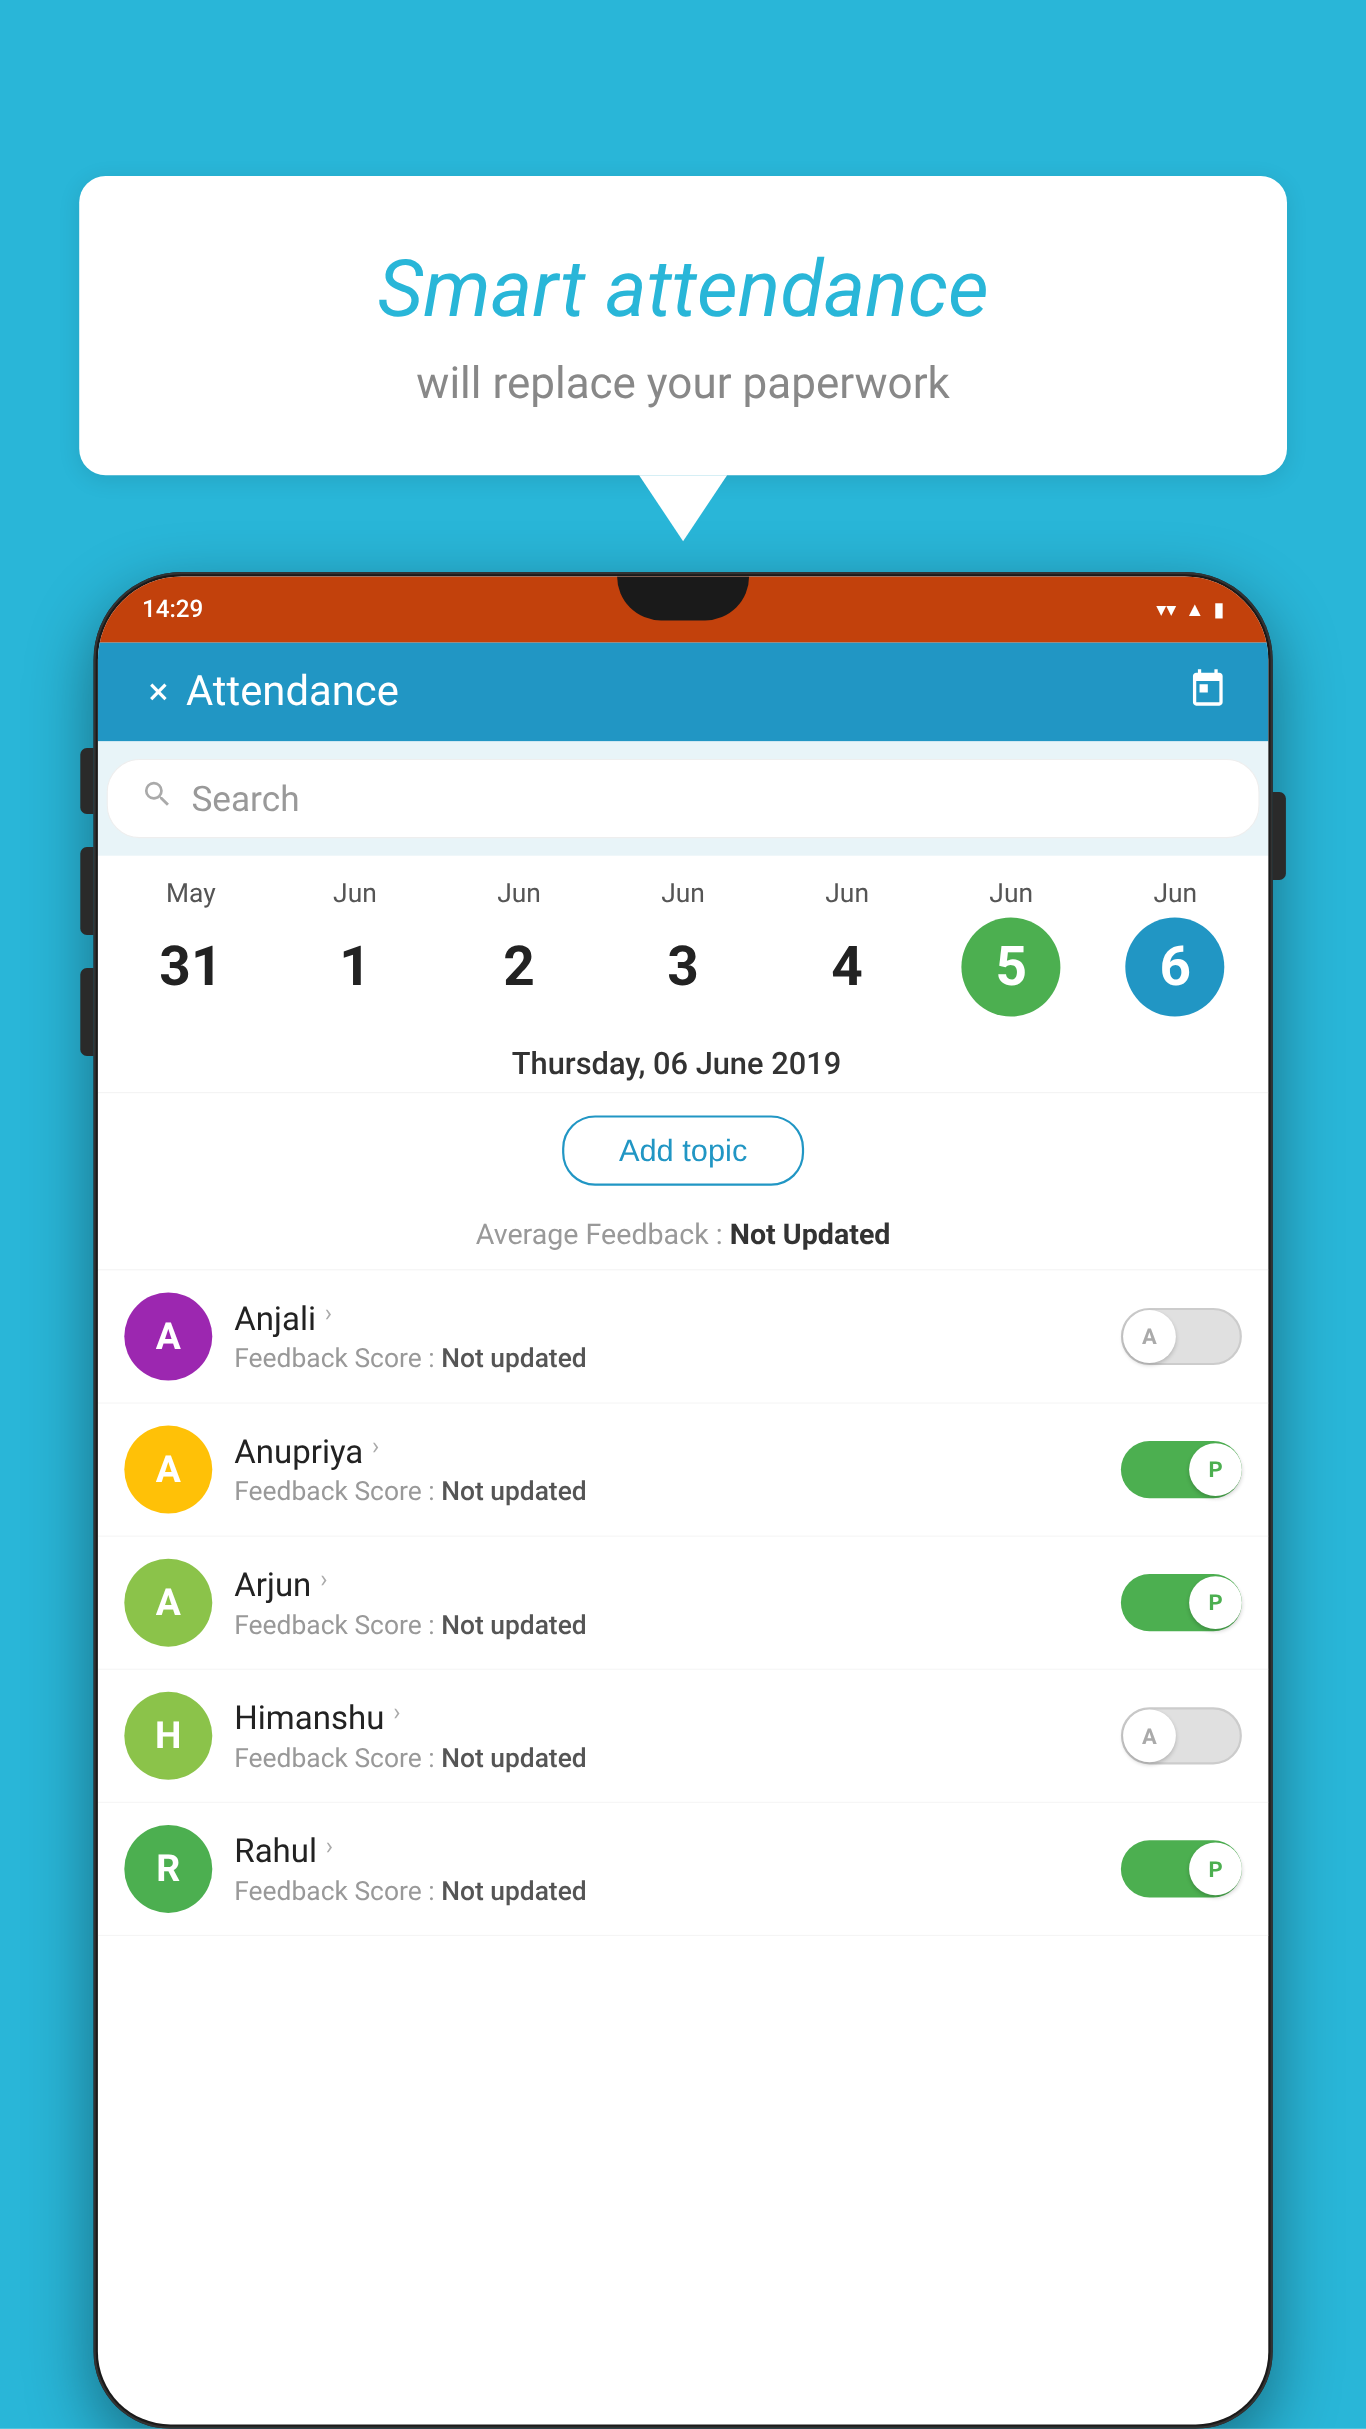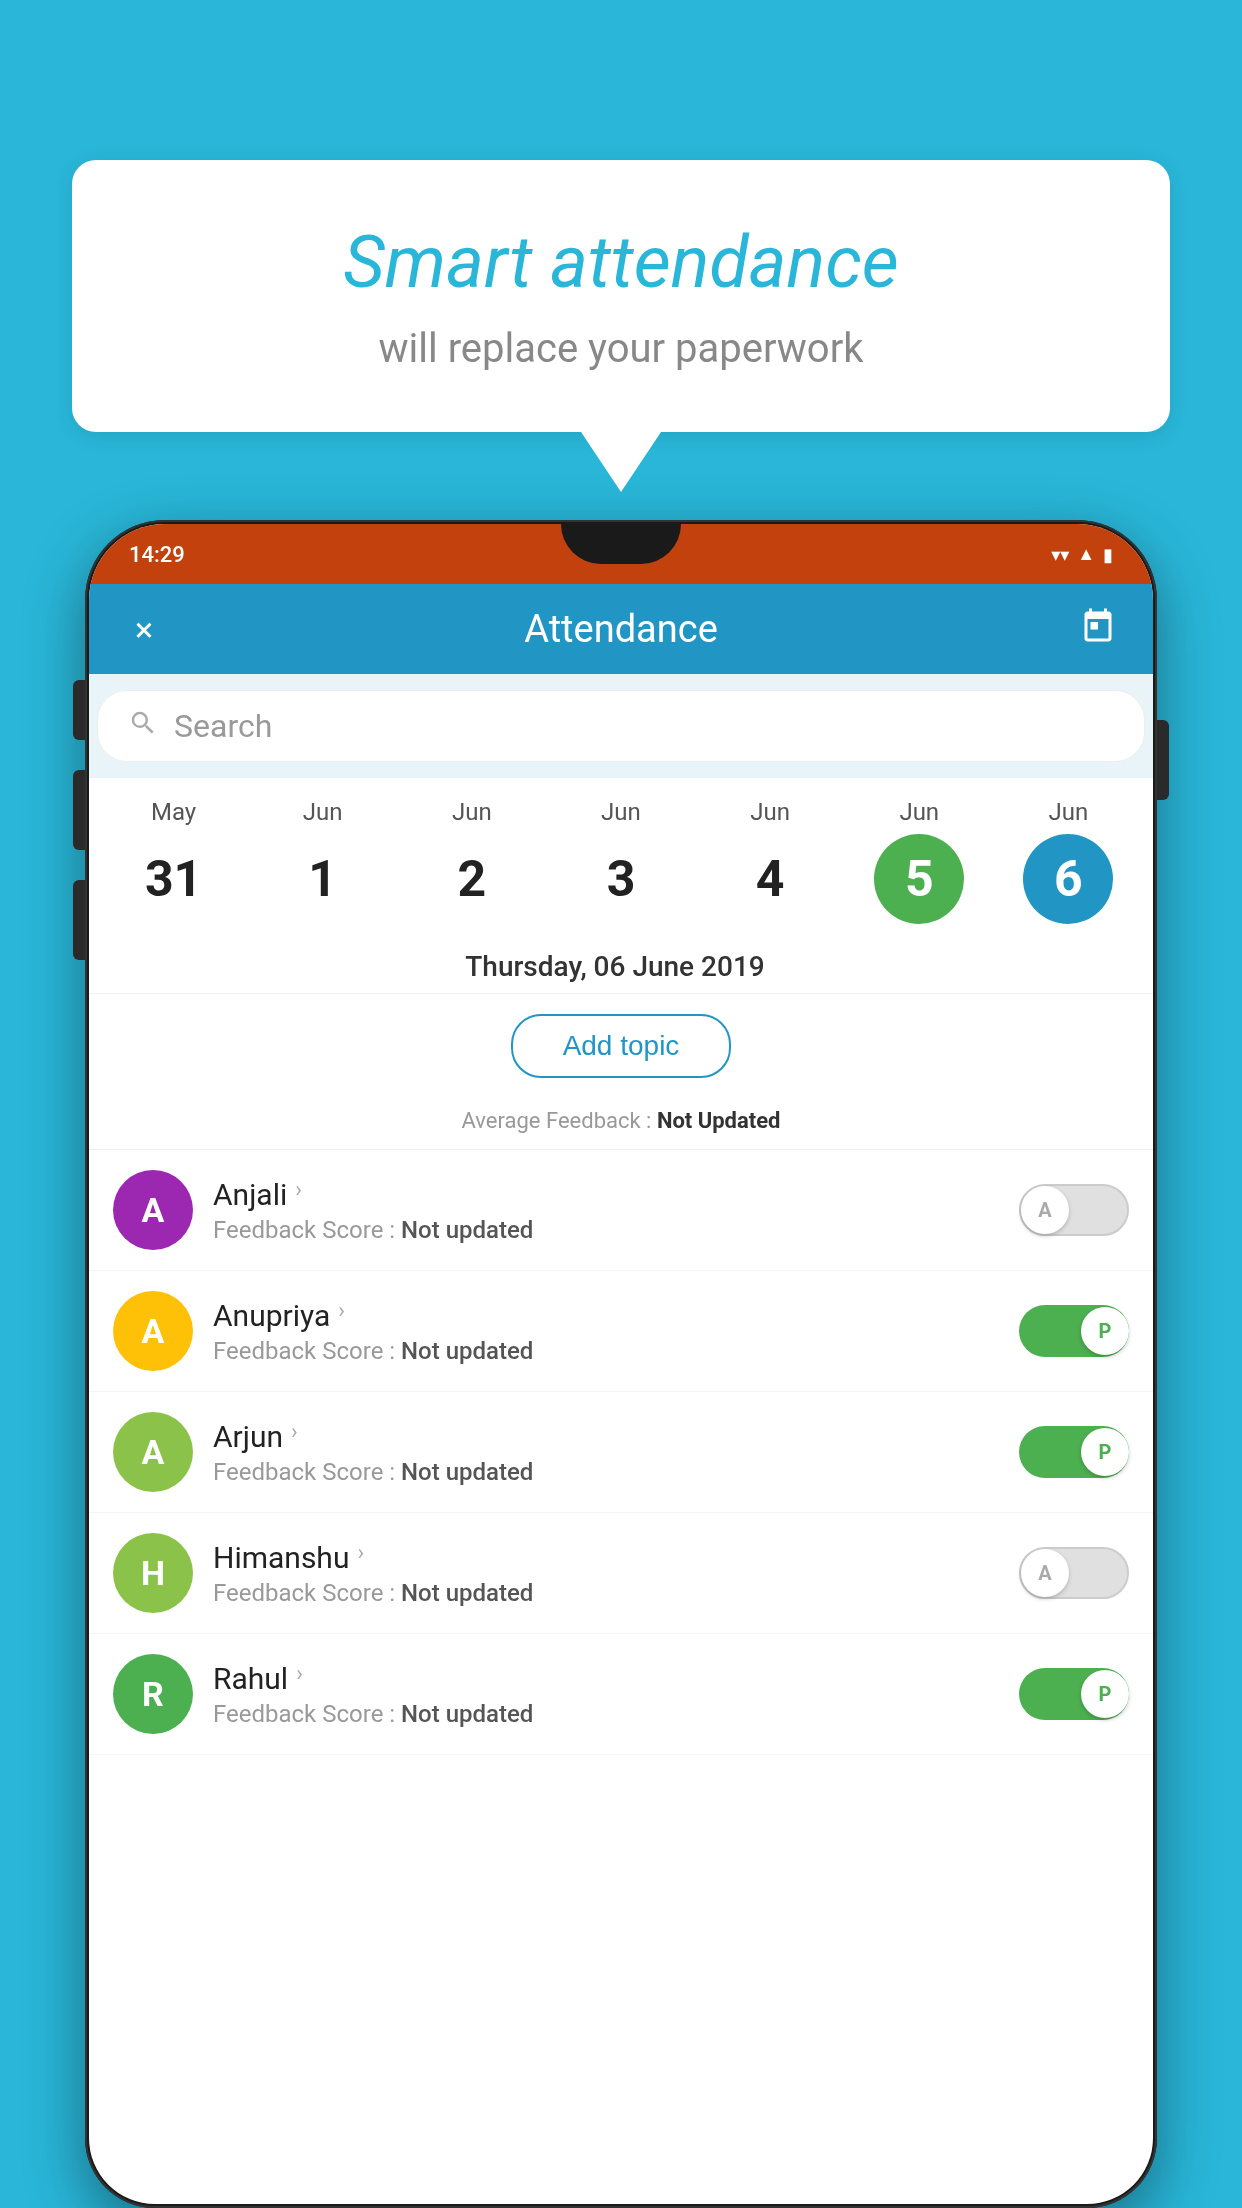--- a/index.html
+++ b/index.html
@@ -109,21 +109,21 @@
       display: flex;
       align-items: center;
       padding: 0 30px;
       justify-content: space-between;
     }
     .app-bar-title {
       color: white;
       font-size: 38px;
       font-weight: 400;
       flex: 1;
-      text-align: center;
+      text-align: left;
     }
     .app-bar-icon {
       color: white;
       font-size: 34px;
       cursor: pointer;
       width: 50px;
       text-align: center;
     }
 
     
@@ -222,21 +222,21 @@
 
     
     .avg-feedback {
       background: white;
       text-align: center;
       padding: 10px 0 16px 0;
       border-bottom: 1px solid #f0f0f0;
     }
     .avg-feedback-text {
       color: #999;
-      font-size: 22px;
+      font-size: 26px;
     }
     .avg-feedback-value {
       color: #333;
       font-weight: 700;
     }
 
     
     .student-list {
       background: white;
     }

